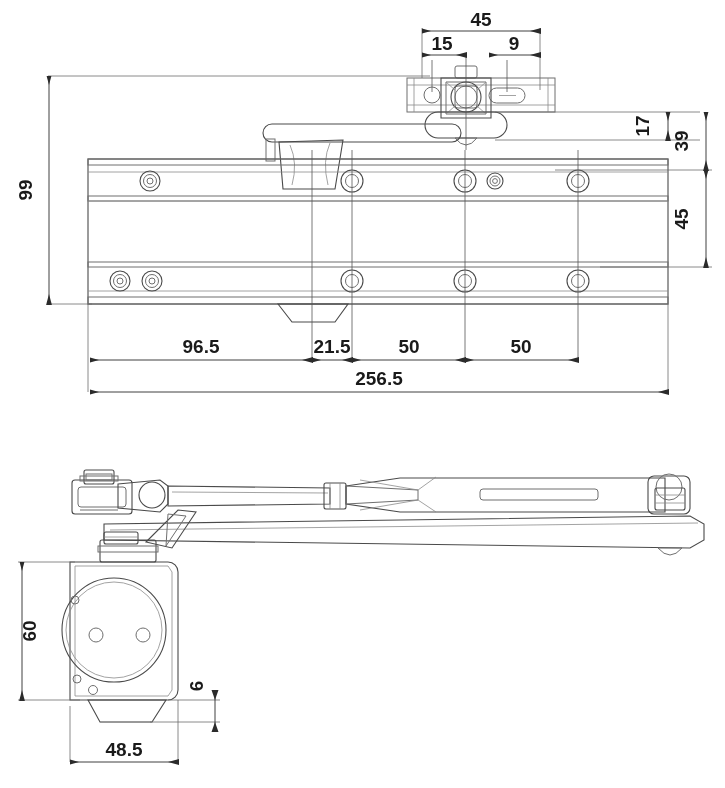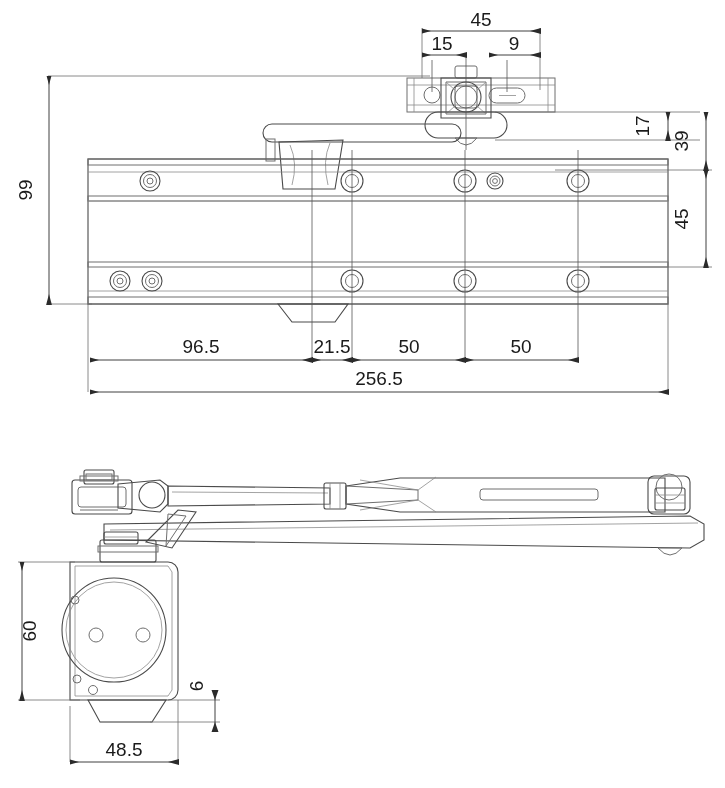--- a/index.html
+++ b/index.html
@@ -1,17 +1,17 @@
 <!DOCTYPE html>
 <html><head>
 <meta charset="utf-8">
 <style>
   html,body{margin:0;padding:0;background:#ffffff;}
   body{width:725px;height:788px;font-family:"Liberation Sans",sans-serif;overflow:hidden;}
-  #stage{position:relative;width:725px;height:596px;background:#fff;}
+  #stage{position:relative;width:725px;height:596px;background:#fff;font-weight:bold;}
   svg#dwg{position:absolute;left:0;top:0;width:725px;height:788px;display:block;}
   .dimtxt{font-family:"Liberation Sans",sans-serif;font-size:19px;fill:#1a1a1a;}
   .dimline{stroke:#2b2b2b;stroke-width:0.9;fill:none;}
   .extline{stroke:#6d6d6d;stroke-width:0.8;fill:none;}
   .centerline{stroke:#555;stroke-width:0.8;fill:none;}
   .edge{stroke:#6f6f6f;stroke-width:1;fill:none;}
   .edged{stroke:#4a4a4a;stroke-width:1.1;fill:none;}
   .thin{stroke:#8c8c8c;stroke-width:0.8;fill:none;}
 </style>
 </head>

